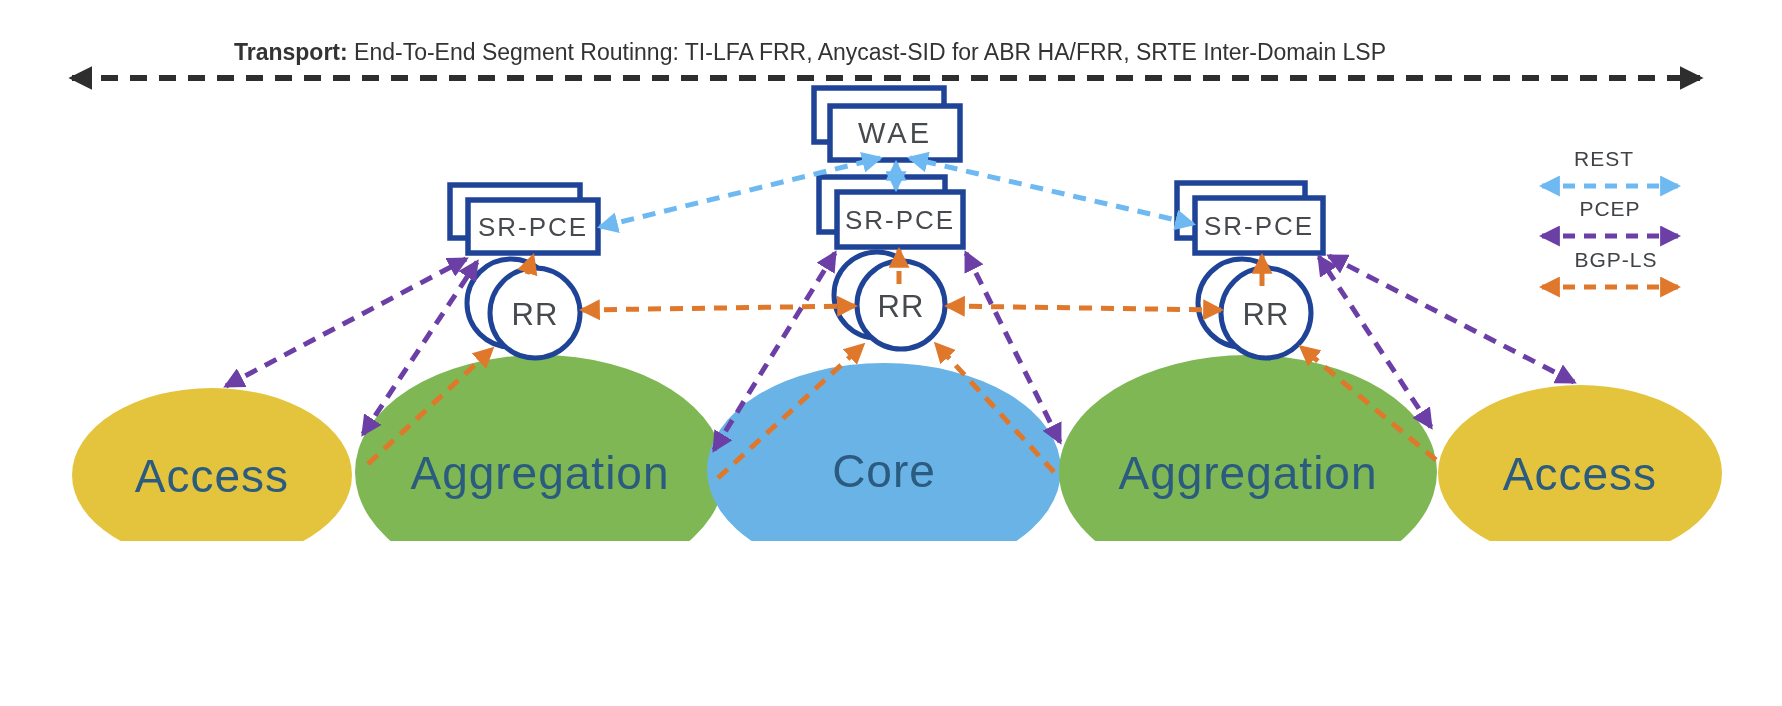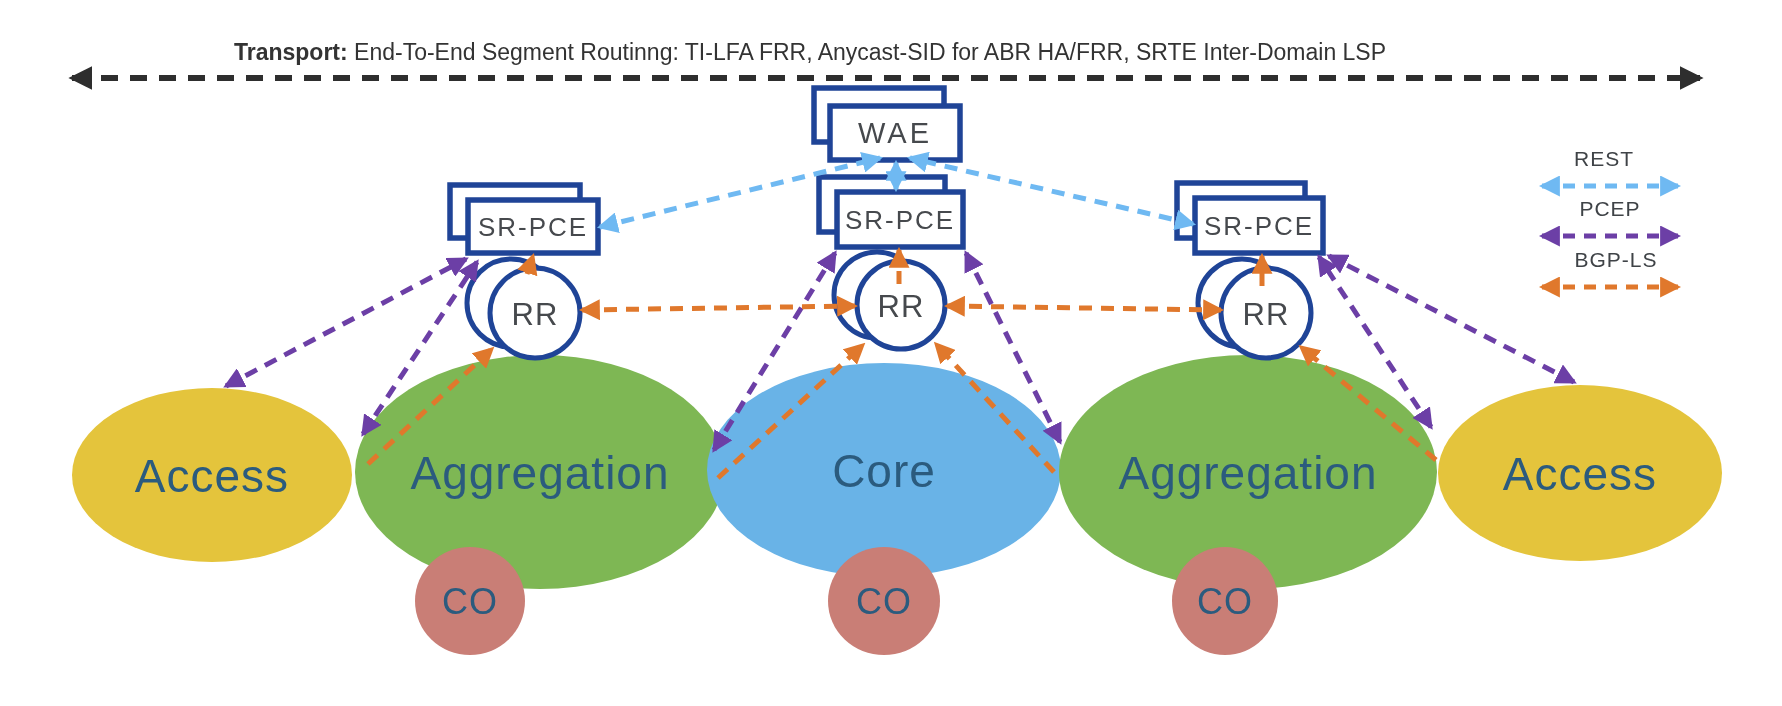--- a/index.html
+++ b/index.html
@@ -1,16 +1,16 @@
 <!DOCTYPE html>
 <html><head>
 <meta charset="utf-8">
 <style>
   html,body{margin:0;padding:0;background:#ffffff;}
-  .stage{position:relative;width:1782px;height:706px;background:#ffffff;overflow:hidden;}
+  .stage{position:relative;width:1782px;height:541px;background:#ffffff;overflow:hidden;}
   svg{display:block;}
   text{font-family:"Liberation Sans","DejaVu Sans",sans-serif;}
   .title-text{font-size:23px;}
   .domain-label{font-size:46px;letter-spacing:1px;}
   .co-label{font-size:36px;letter-spacing:1px;}
   .node-label{font-size:26px;letter-spacing:2px;}
   .wae-label{font-size:29px;letter-spacing:3px;}
   .rr-label{font-size:31px;letter-spacing:1px;}
   .legend-label{font-size:21px;letter-spacing:1px;}
   .dashed{fill:none;}

